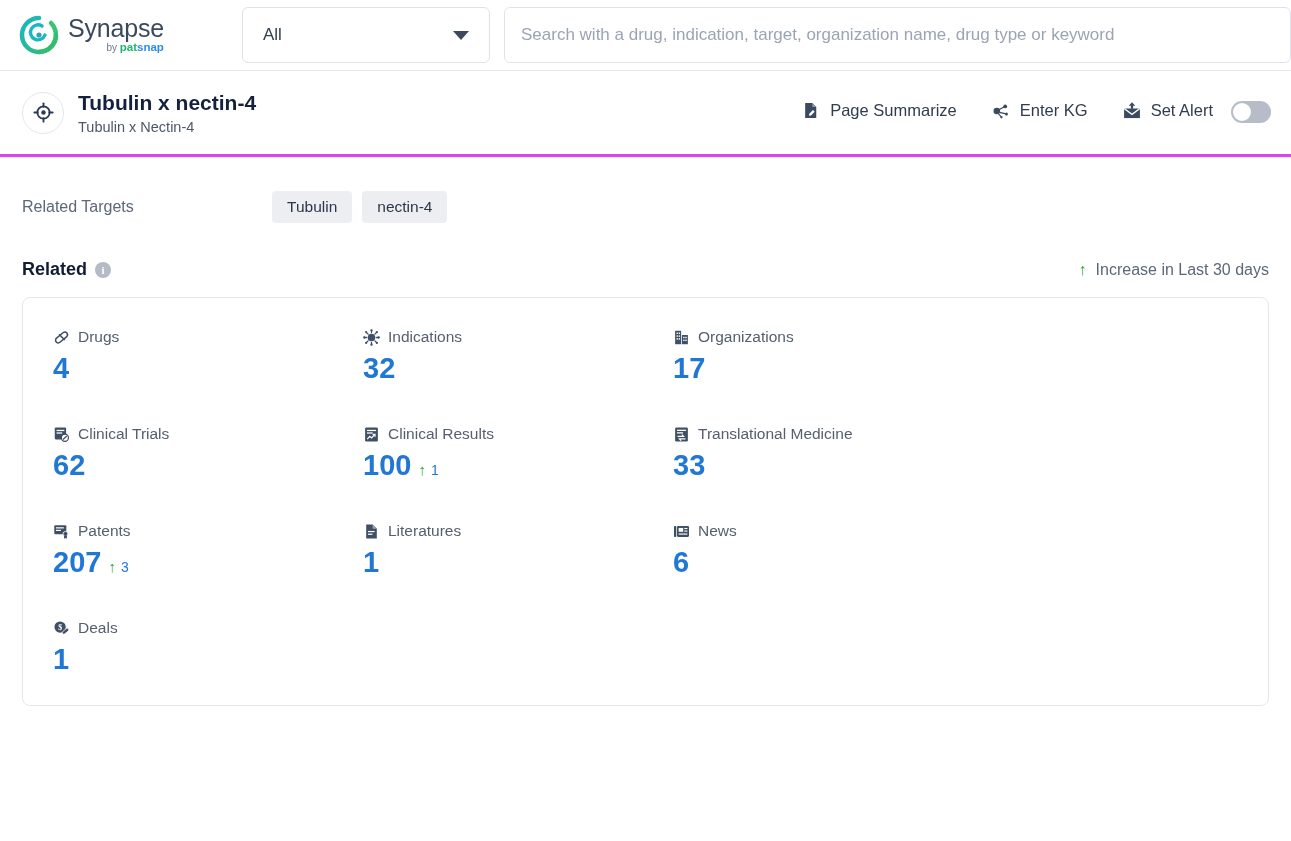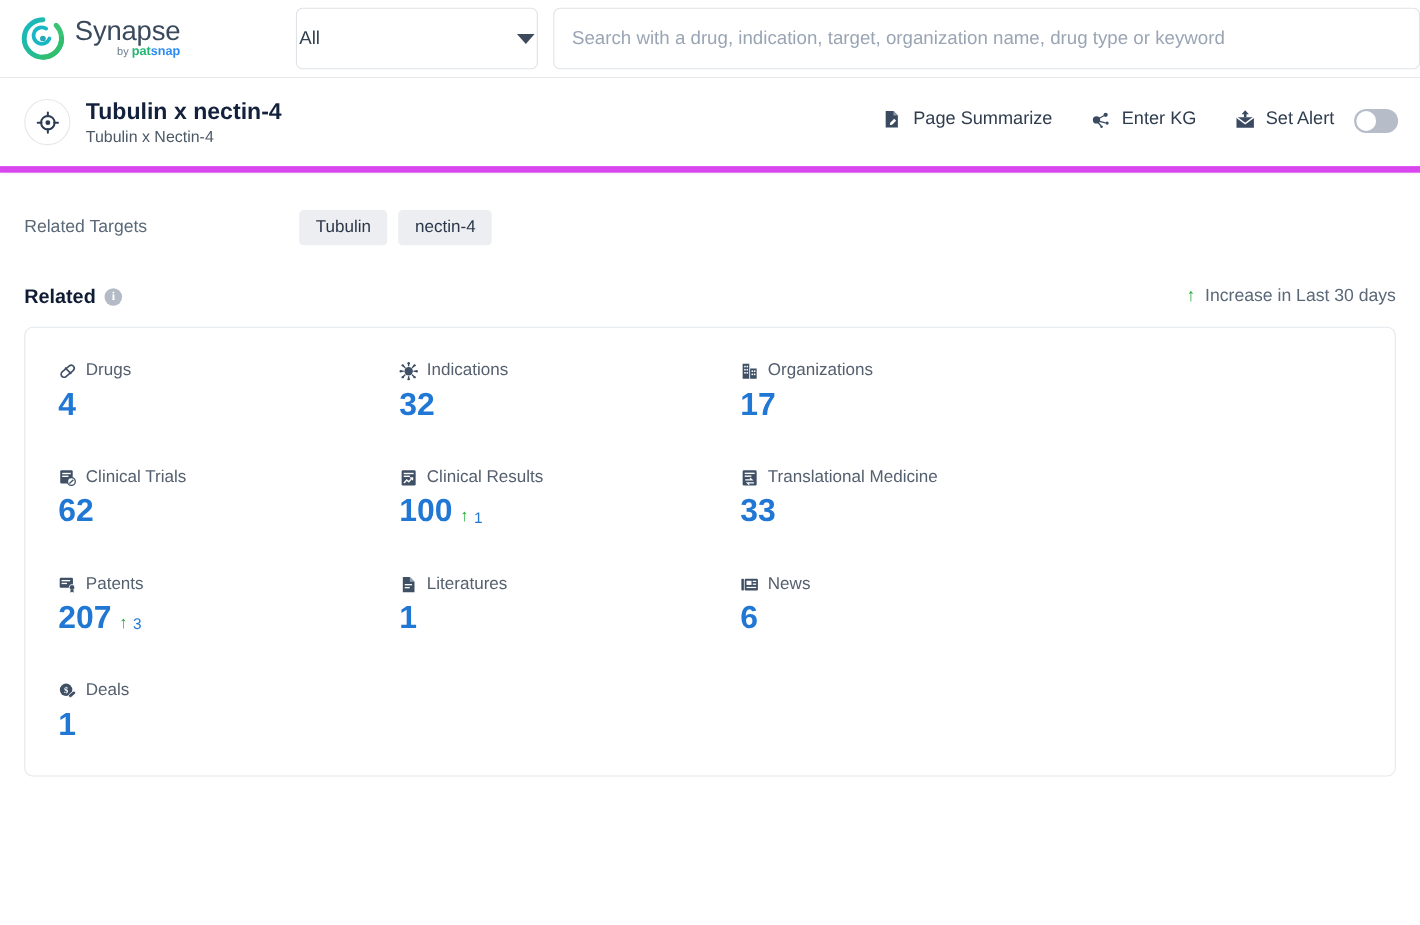--- a/index.html
+++ b/index.html
@@ -42,28 +42,28 @@
     margin-top: 1px;
     font-size: 11.5px;
     text-align: right;
     white-space: nowrap;
   }
   .logo-sub .by { color: #6a7a8c; font-size: 10px; }
   .logo-sub .pat { color: #22b573; font-weight: bold; }
   .logo-sub .snap { color: #2d8cf0; font-weight: bold; }
 
   .scope-select {
-    width: 220px;
+    width: 248px;
     height: 56px;
-    margin-left: 51px;
+    margin-left: 24px;
     border: 1px solid #dfe3e8;
     border-radius: 6px;
     display: flex;
     align-items: center;
-    padding: 0 2px;
+    padding: 0 20px;
     background: #fff;
     cursor: pointer;
   }
   .scope-label {
     flex: 1;
     font-size: 17px;
     color: #33404f;
   }
   .caret {
     width: 0; height: 0;
@@ -94,21 +94,21 @@
     background: transparent;
   }
   .search-input::placeholder { color: #9aa5b4; }
 
   
   .titlebar {
     height: 86px;
     display: flex;
     align-items: center;
     padding: 0 20px 0 22px;
-    border-bottom: 6px solid #d946ef;
+    border-bottom: 3px solid #d946ef;
     box-shadow: 0 1px 3px rgba(0,0,0,.05);
     background: #fff;
   }
   .target-avatar {
     width: 42px; height: 42px;
     border-radius: 50%;
     border: 1px solid #e4e7eb;
     display: flex; align-items: center; justify-content: center;
     flex: 0 0 42px;
   }

